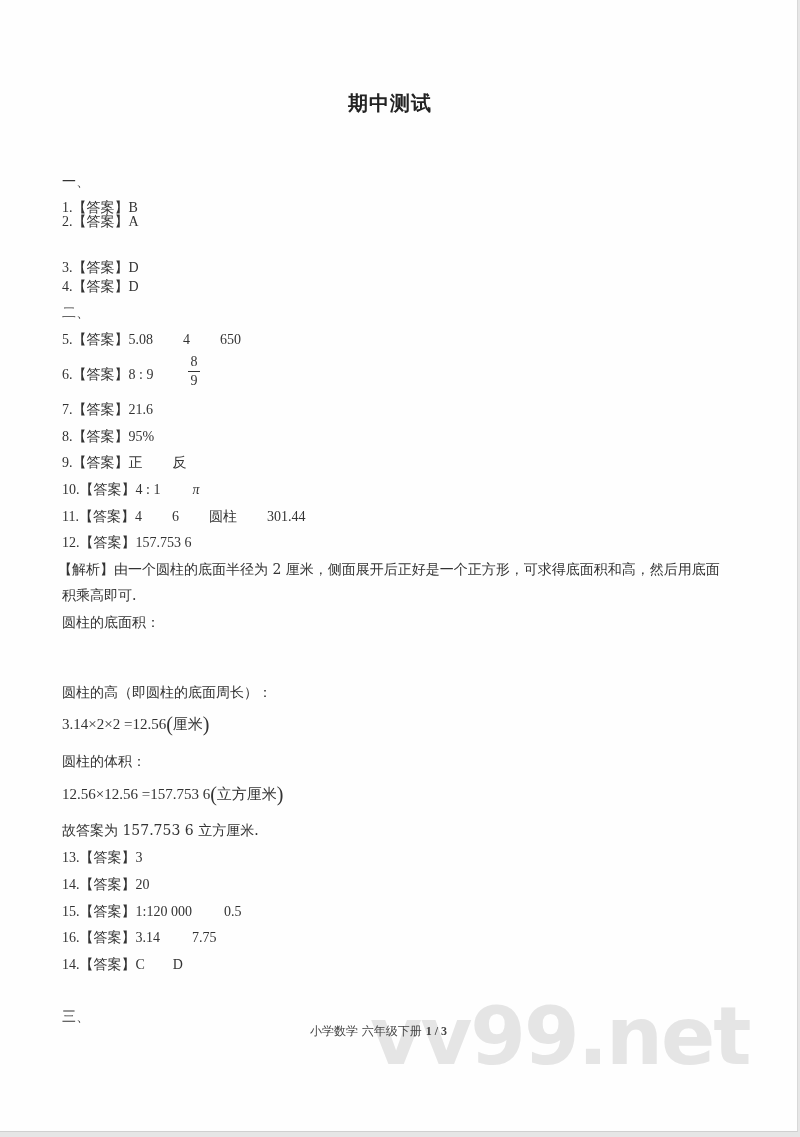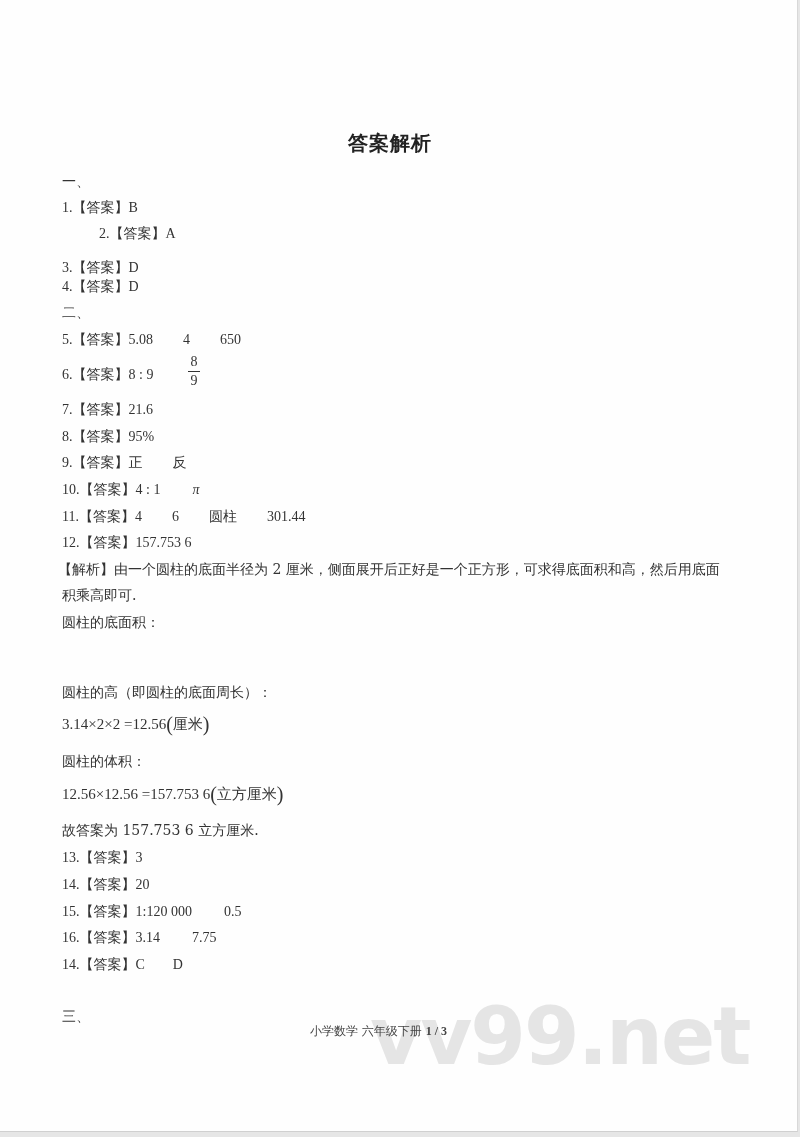--- a/index.html
+++ b/index.html
@@ -40,28 +40,28 @@
     font-family:"DejaVu Sans","Liberation Sans",sans-serif; font-weight:bold;
     font-size:80px; color:rgba(200,200,200,0.45); letter-spacing:-2px;
     pointer-events:none;
   }
 </style>
 </head>
 <body>
 
 <div class="page">
 
-  <div class="title" style="top:130px;">答案解析</div>
+  <div class="title" style="top:90px;">期中测试</div>
 
   <div class="line" style="top:172px;">一、</div>
 
   <div class="line" style="top:198px;">
     <span class="num">1.</span><span>【答案】</span><span class="num">B</span>
   </div>
-  <div class="line" style="top:224px;margin-left:37px;">
+  <div class="line" style="top:212px;">
     <span class="num">2.</span><span>【答案】</span><span class="num">A</span>
   </div>
   <div class="line" style="top:258px;">
     <span class="num">3.</span><span>【答案】</span><span class="num">D</span>
   </div>
   <div class="line" style="top:277px;">
     <span class="num">4.</span><span>【答案】</span><span class="num">D</span>
   </div>
 
   <div class="line" style="top:303px;">二、</div>

